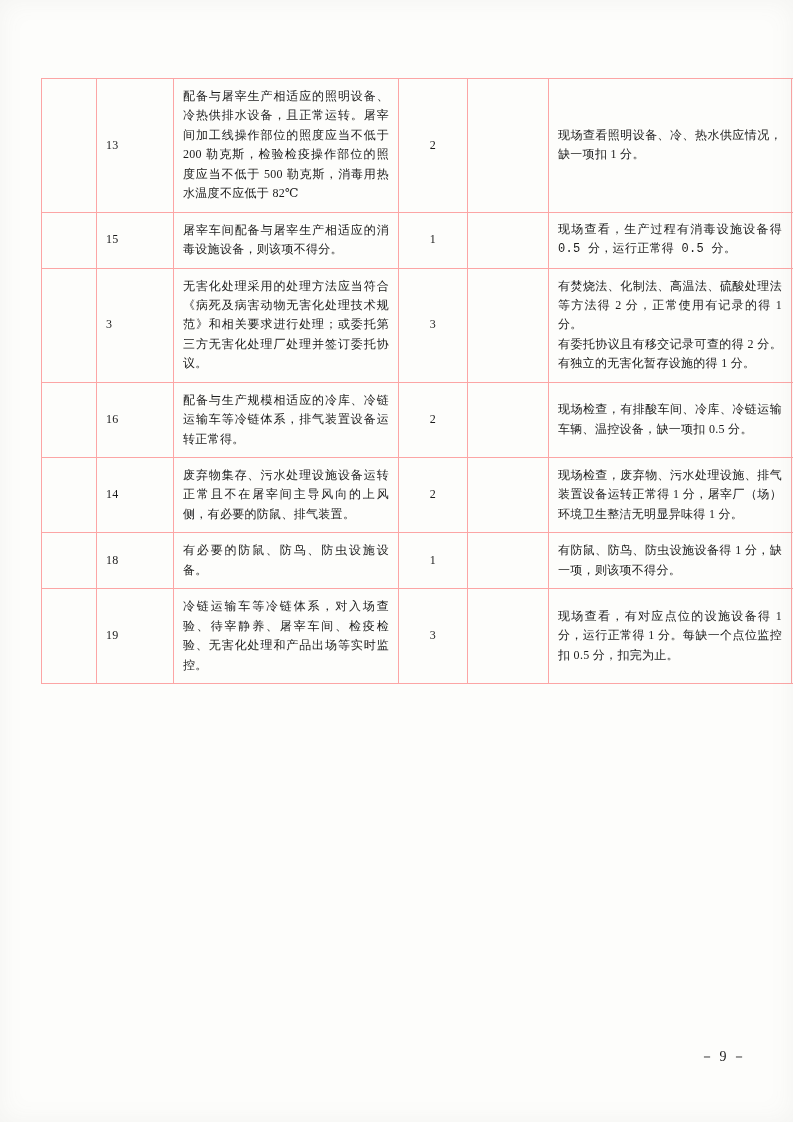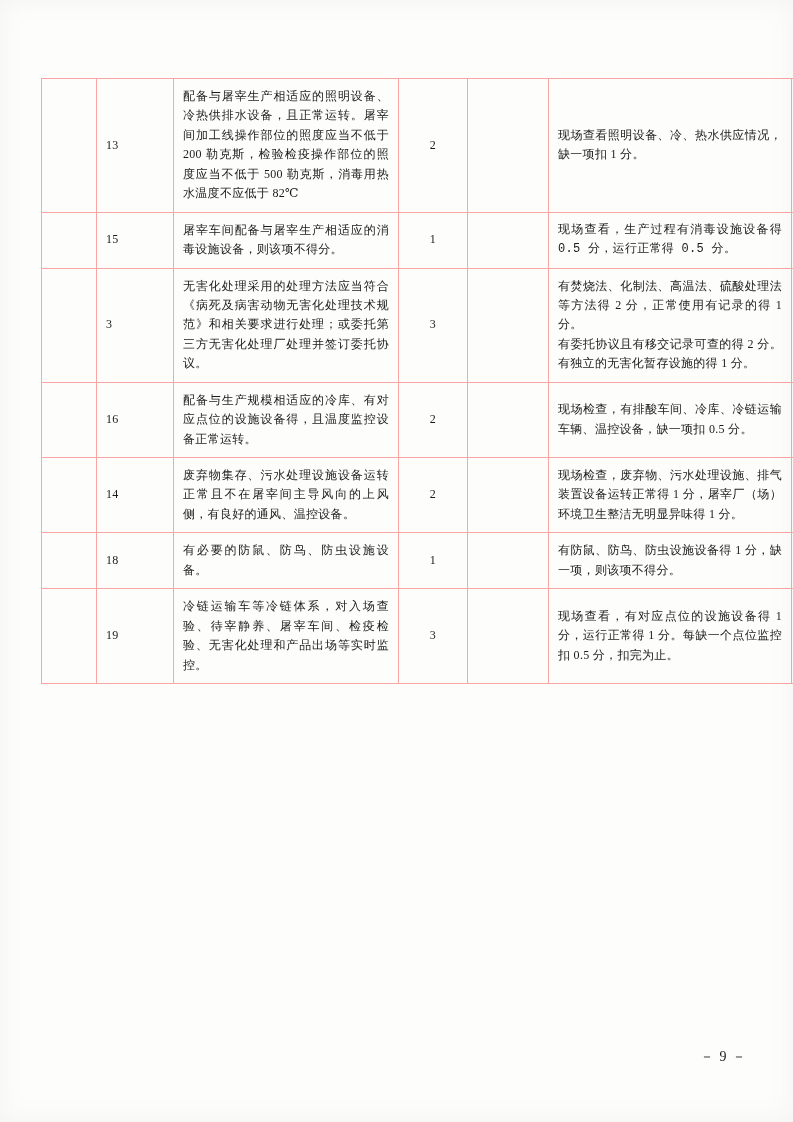--- a/index.html
+++ b/index.html
@@ -110,30 +110,30 @@
         <td class="col-c cell-req">无害化处理采用的处理方法应当符合《病死及病害动物无害化处理技术规范》和相关要求进行处理；或委托第三方无害化处理厂处理并签订委托协议。</td>
         <td class="col-d cell-score">3</td>
         <td class="col-e cell-blank"></td>
         <td class="col-f cell-method" style="white-space: pre-line;">有焚烧法、化制法、高温法、硫酸处理法等方法得 2 分，正常使用有记录的得 1 分。
 有委托协议且有移交记录可查的得 2 分。有独立的无害化暂存设施的得 1 分。</td>
         <td class="col-g cell-blank"></td>
       </tr>
       <tr>
         <td class="col-a cell-blank"></td>
         <td class="col-b cell-blank cell-index">16</td>
-        <td class="col-c cell-req">配备与生产规模相适应的冷库、有对应点位的设施设备得，且温度监控设备正常运转。</td>
+        <td class="col-c cell-req">配备与生产规模相适应的冷库、冷链运输车等冷链体系，排气装置设备运转正常得。</td>
         <td class="col-d cell-score">2</td>
         <td class="col-e cell-blank"></td>
         <td class="col-f cell-method" style="white-space: pre-line;">现场检查，有排酸车间、冷库、冷链运输车辆、温控设备，缺一项扣 0.5 分。</td>
         <td class="col-g cell-blank"></td>
       </tr>
       <tr>
         <td class="col-a cell-blank"></td>
         <td class="col-b cell-blank cell-index">14</td>
-        <td class="col-c cell-req">废弃物集存、污水处理设施设备运转正常且不在屠宰间主导风向的上风侧，有良好的通风、温控设备。</td>
+        <td class="col-c cell-req">废弃物集存、污水处理设施设备运转正常且不在屠宰间主导风向的上风侧，有必要的防鼠、排气装置。</td>
         <td class="col-d cell-score">2</td>
         <td class="col-e cell-blank"></td>
         <td class="col-f cell-method" style="white-space: pre-line;">现场检查，废弃物、污水处理设施、排气装置设备运转正常得 1 分，屠宰厂（场）环境卫生整洁无明显异味得 1 分。</td>
         <td class="col-g cell-blank"></td>
       </tr>
       <tr>
         <td class="col-a cell-blank"></td>
         <td class="col-b cell-blank cell-index">18</td>
         <td class="col-c cell-req">有必要的防鼠、防鸟、防虫设施设备。</td>
         <td class="col-d cell-score">1</td>

